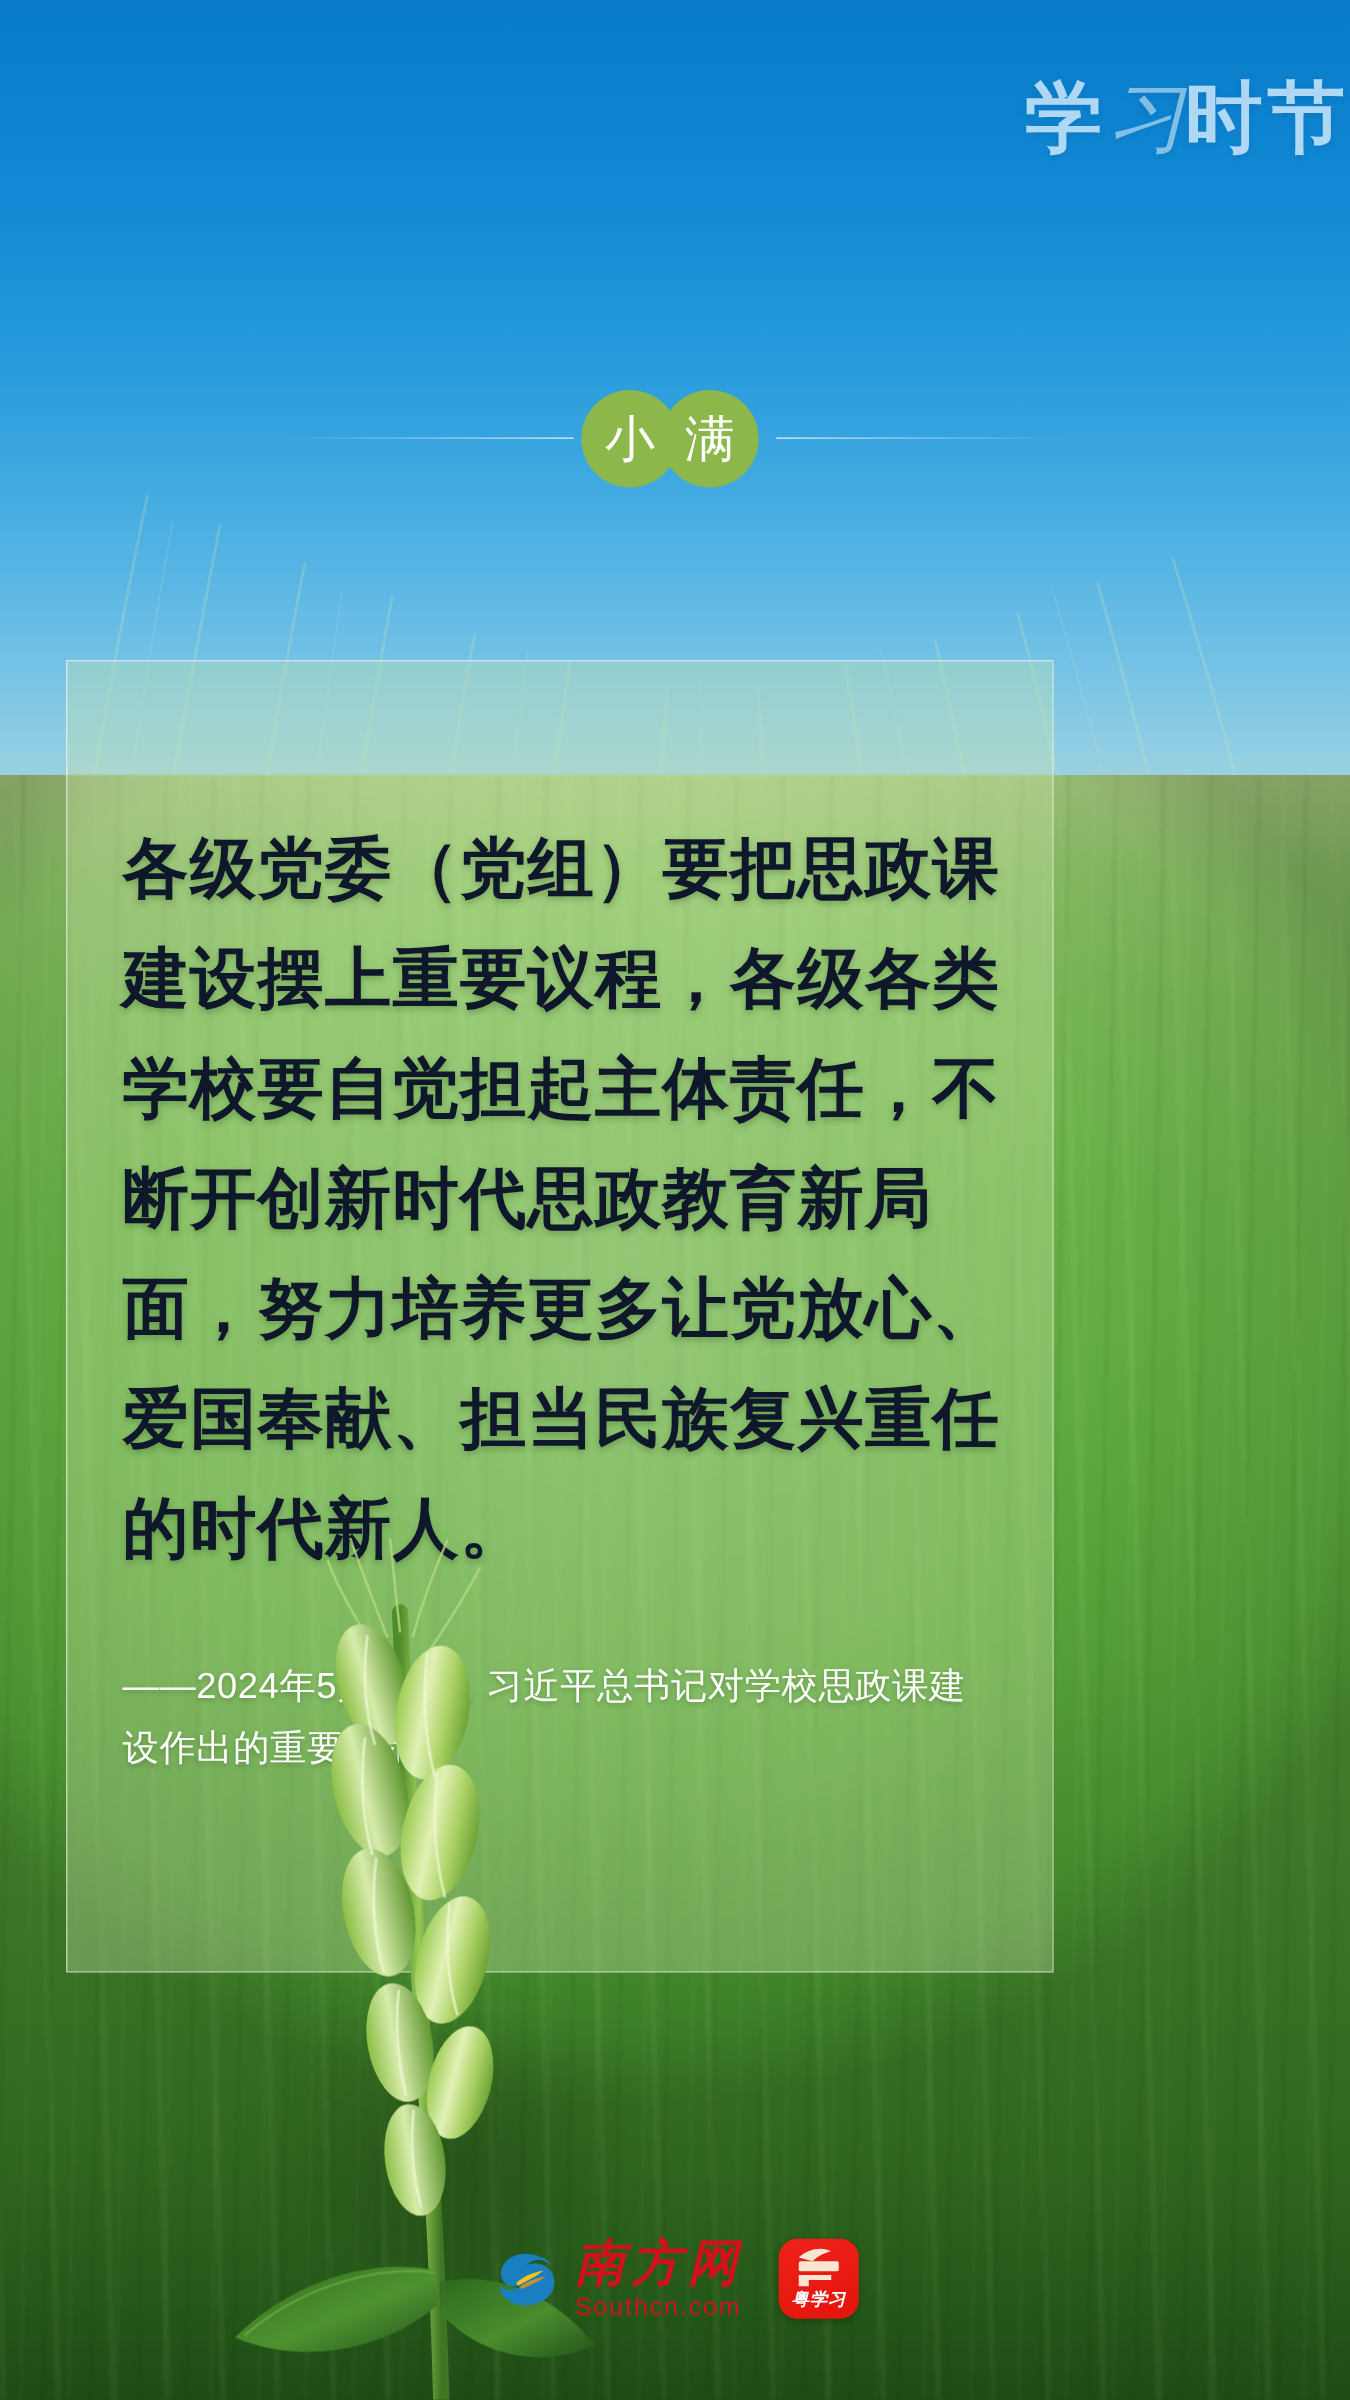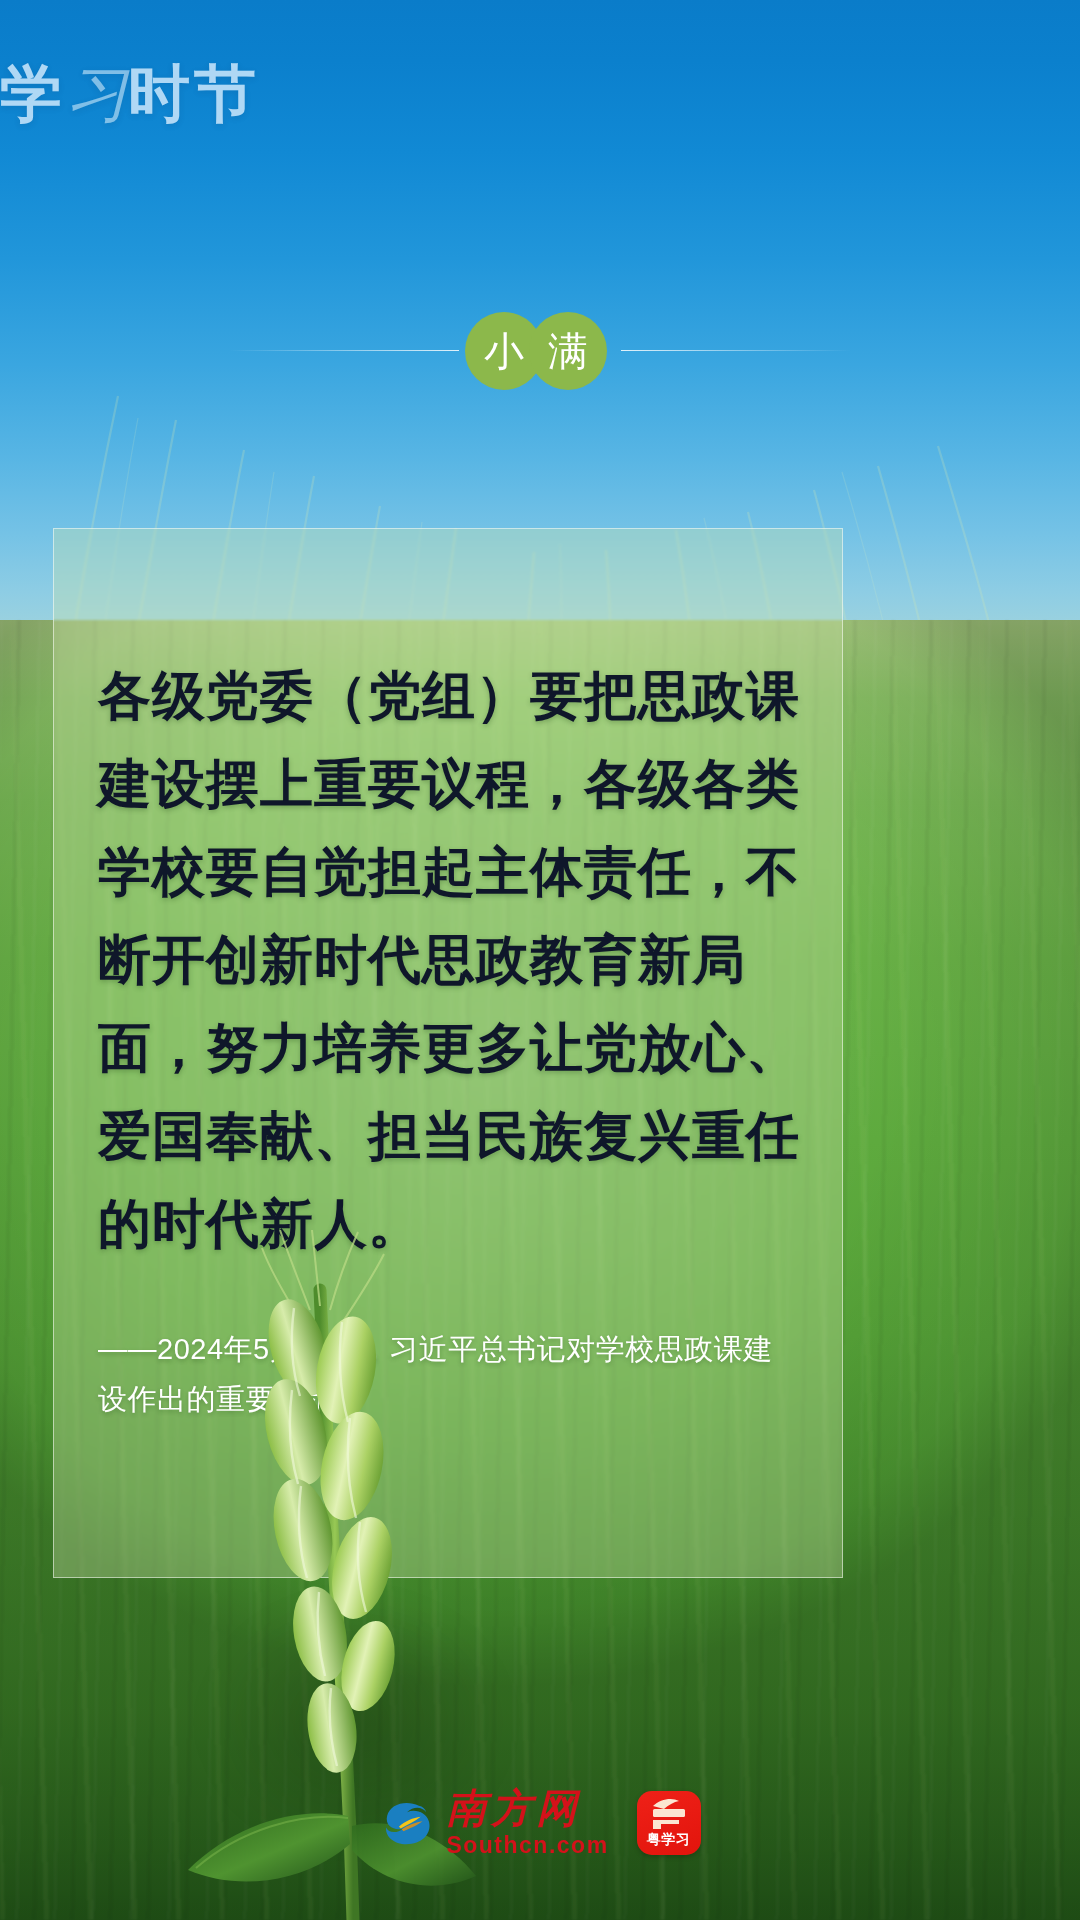--- a/index.html
+++ b/index.html
@@ -81,21 +81,21 @@
   .wheat-ear svg { display:block; }
   .ear-shadow {
     position:absolute; left:120px; top:1560px; width:430px; height:360px;
     background:radial-gradient(ellipse 50% 50% at 55% 45%, rgba(0,0,0,.18), rgba(0,0,0,0) 70%);
     filter:blur(16px);
   }
 
   
   .brand-logo {
     position:absolute; left:0; top:52px; width:1080px;
-    text-align:left;
+    text-align:right;
     font-size:62px; font-weight:bold; letter-spacing:4px;
     color:rgba(190,224,248,0.92);
     font-family:"Liberation Sans","DejaVu Sans",sans-serif;
     text-shadow:0 2px 6px rgba(0,40,80,.12);
   }
   .brand-logo .cursive {
     font-family:"Liberation Serif","DejaVu Serif",serif;
     font-style:italic;
     color:rgba(200,230,250,0.62);
     font-weight:normal;
@@ -171,28 +171,29 @@
     display:flex; align-items:center; justify-content:center; gap:28px;
   }
   .logo-southcn { display:flex; align-items:center; gap:9px; }
   .southcn-mark { width:58px; height:58px; }
   .southcn-text { display:flex; flex-direction:column; align-items:flex-start; line-height:1; }
   .southcn-cn {
     font-size:40px; font-weight:bold; color:#d4111a; letter-spacing:5px;
     font-family:"Liberation Serif","DejaVu Serif",serif; font-style:italic;
   }
   .southcn-en {
-    font-size:23px; font-weight:bold; color:#d4111a; letter-spacing:1.5px;
+    font-size:20px; font-weight:normal; color:#d4111a; letter-spacing:1.5px;
     margin-top:5px; font-family:"Liberation Sans","DejaVu Sans",sans-serif;
   }
   .logo-yuexuexi {
     width:64px; height:64px; border-radius:15px;
     background:linear-gradient(160deg,#ef2118 0%, #e2140c 100%);
     position:relative; overflow:hidden;
     box-shadow:0 2px 5px rgba(0,0,0,.22);
+    font-style:italic;
   }
   .yx-glyph { position:absolute; left:9px; top:6px; width:46px; height:36px; }
   .yx-label {
     position:absolute; left:0; bottom:6px; width:100%;
     text-align:center; color:#ffffff;
     font-size:14px; font-weight:bold; letter-spacing:.5px;
     font-family:"Liberation Sans","DejaVu Sans",sans-serif;
   }
 </style>
 </head>

